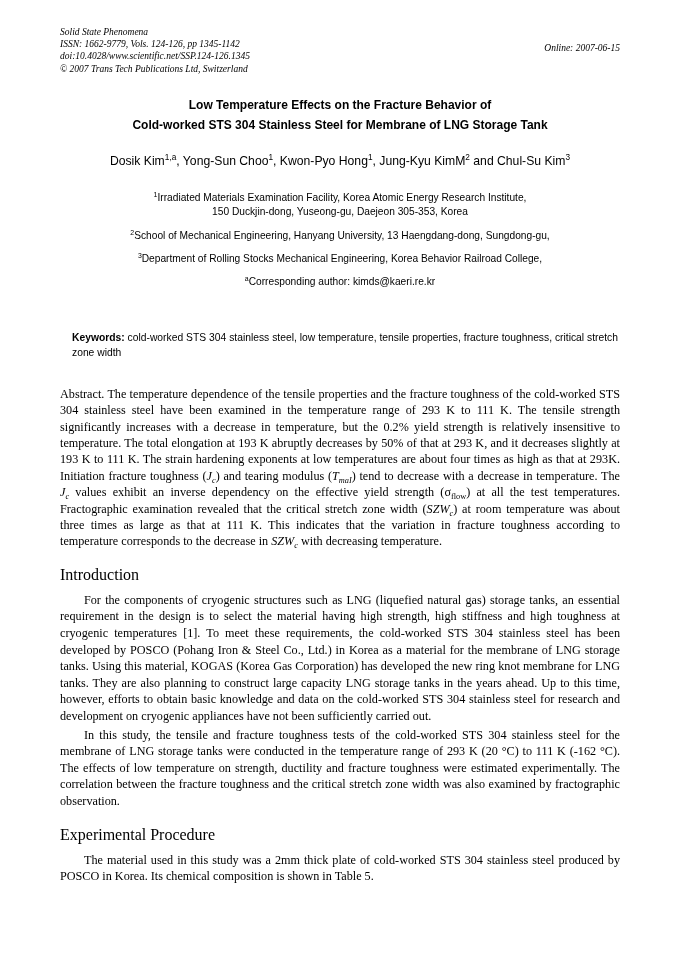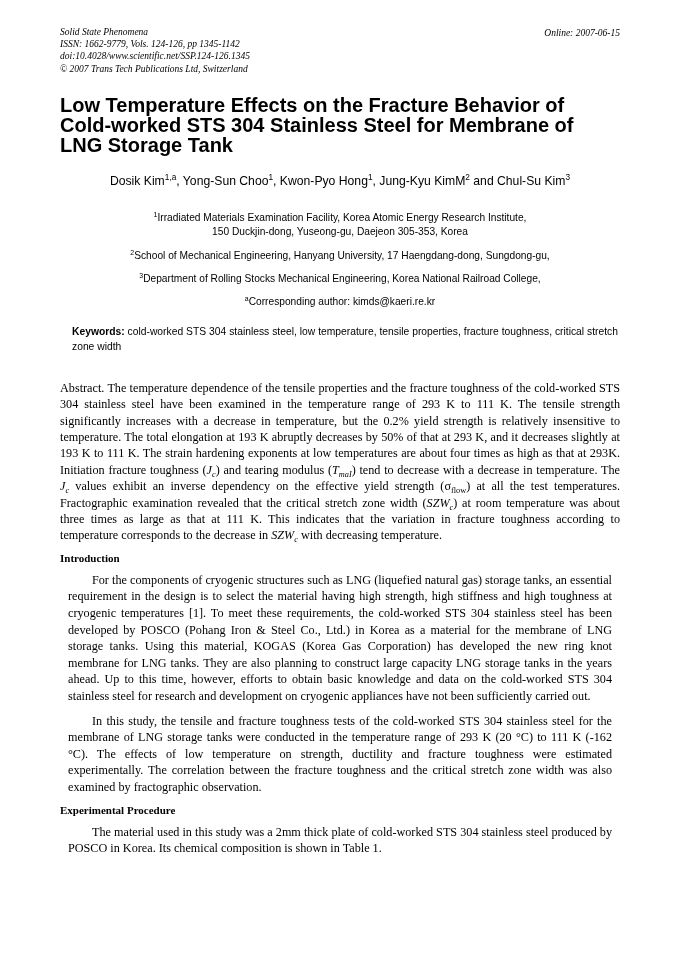--- a/index.html
+++ b/index.html
@@ -31,33 +31,34 @@
   .header {
     position: relative;
     font-style: italic;
     font-size: 9.5px;
     line-height: 12.2px;
     margin-bottom: 20px;
   }
   .header .online {
     position: absolute;
     right: 0;
-    top: 1px;
+    top: 16px;
     font-style: italic;
     font-size: 9.5px;
   }
   .header .line {
     display: block;
     white-space: nowrap;
   }
   
   .title {
+    text-align: center;
     font-family: "Liberation Sans", sans-serif;
     font-weight: bold;
-    font-size: 20px;
+    font-size: 12px;
     line-height: 20px;
     margin-top: 8px;
     margin-bottom: 18px;
   }
   
   .authors {
     text-align: center;
     font-family: "Liberation Sans", sans-serif;
     font-size: 12.2px;
     line-height: 16px;
@@ -84,21 +85,21 @@
     vertical-align: super;
     line-height: 0;
   }
   sub {
     font-size: 0.68em;
     vertical-align: sub;
     line-height: 0;
   }
   
   .keywords {
-    margin-top: 17px;
+    margin-top: 43px;
     font-family: "Liberation Sans", sans-serif;
     font-size: 10.3px;
     line-height: 15px;
     text-align: justify;
     padding-left: 12px;
     padding-right: 2px;
   }
   .keywords .kw-label {
     font-weight: bold;
   }
@@ -107,31 +108,31 @@
     margin-top: 26px;
     font-size: 12.2px;
     line-height: 16.4px;
     text-align: justify;
   }
   .abstract .ab-label {
     font-weight: normal;
   }
   
   .section-head {
-    font-weight: bold;
-    font-size: 11px;
-    margin-top: 8px;
+    font-weight: normal;
+    font-size: 16px;
+    margin-top: 16px;
     margin-bottom: 8px;
   }
   .para {
     font-size: 12.2px;
     line-height: 16.6px;
     text-align: justify;
     text-indent: 24px;
-    margin: 8px;
+    margin: 0;
   }
   .para + .para {
     margin-top: 2px;
   }
   .ital { font-style: italic; }
 </style>
 </head>
 <body>
 
 <div class="page">
@@ -153,24 +154,24 @@
     <div class="authors">
       Dosik Kim<sup>1,a</sup>, Yong-Sun Choo<sup>1</sup>, Kwon-Pyo Hong<sup>1</sup>, Jung-Kyu KimM<sup>2</sup> and Chul-Su Kim<sup>3</sup>
     </div>
 
     <div class="affils">
       <div class="affil">
         <div><sup>1</sup><span>Irradiated Materials Examination Facility, Korea Atomic Energy Research Institute,</span></div>
         <div>150 Duckjin-dong, Yuseong-gu, Daejeon 305-353, Korea</div>
       </div>
       <div class="affil">
-        <div><sup>2</sup><span>School of Mechanical Engineering, Hanyang University, 17 Haengdang-dong, Sungdong-gu,</span></div>
+        <div><sup>2</sup><span>School of Mechanical Engineering, Hanyang University, 13 Haengdang-dong, Sungdong-gu,</span></div>
       </div>
       <div class="affil">
-        <div><sup>3</sup><span>Department of Rolling Stocks Mechanical Engineering, Korea National Railroad College,</span></div>
+        <div><sup>3</sup><span>Department of Rolling Stocks Mechanical Engineering, Korea Behavior Railroad College,</span></div>
       </div>
     </div>
 
     <div class="corresponding">
       <sup>a</sup><span>Corresponding author: kimds@kaeri.re.kr</span>
     </div>
 
     <div class="keywords">
       <span class="kw-label">Keywords:</span>
       <span>cold-worked STS 304 stainless steel, low temperature, tensile properties, fracture toughness, critical stretch zone width</span>
@@ -178,16 +179,16 @@
 
     <div class="abstract">
       <span class="ab-label">Abstract.</span><span> The temperature dependence of the tensile properties and the fracture toughness of the cold-worked STS 304 stainless steel have been examined in the temperature range of 293 K to 111 K. The tensile strength significantly increases with a decrease in temperature, but the 0.2% yield strength is relatively insensitive to temperature. The total elongation at 193 K abruptly decreases by 50% of that at 293 K, and it decreases slightly at 193 K to 111 K. The strain hardening exponents at low temperatures are about four times as high as that at 293K. Initiation fracture toughness (<span class="ital">J<sub>c</sub></span>) and tearing modulus (<span class="ital">T<sub>maI</sub></span>) tend to decrease with a decrease in temperature. The <span class="ital">J<sub>c</sub></span> values exhibit an inverse dependency on the effective yield strength (σ<sub>flow</sub>) at all the test temperatures. Fractographic examination revealed that the critical stretch zone width (<span class="ital">SZW<sub>c</sub></span>) at room temperature was about three times as large as that at 111 K. This indicates that the variation in fracture toughness according to temperature corresponds to the decrease in <span class="ital">SZW<sub>c</sub></span> with decreasing temperature.</span>
     </div>
 
     <div class="section-head">Introduction</div>
     <p class="para">For the components of cryogenic structures such as LNG (liquefied natural gas) storage tanks, an essential requirement in the design is to select the material having high strength, high stiffness and high toughness at cryogenic temperatures [1]. To meet these requirements, the cold-worked STS 304 stainless steel has been developed by POSCO (Pohang Iron &amp; Steel Co., Ltd.) in Korea as a material for the membrane of LNG storage tanks. Using this material, KOGAS (Korea Gas Corporation) has developed the new ring knot membrane for LNG tanks. They are also planning to construct large capacity LNG storage tanks in the years ahead. Up to this time, however, efforts to obtain basic knowledge and data on the cold-worked STS 304 stainless steel for research and development on cryogenic appliances have not been sufficiently carried out.</p>
     <p class="para">In this study, the tensile and fracture toughness tests of the cold-worked STS 304 stainless steel for the membrane of LNG storage tanks were conducted in the temperature range of 293 K (20 °C) to 111 K (-162 °C). The effects of low temperature on strength, ductility and fracture toughness were estimated experimentally. The correlation between the fracture toughness and the critical stretch zone width was also examined by fractographic observation.</p>
 
     <div class="section-head">Experimental Procedure</div>
-    <p class="para">The material used in this study was a 2mm thick plate of cold-worked STS 304 stainless steel produced by POSCO in Korea. Its chemical composition is shown in Table 1.</p>
+    <p class="para">The material used in this study was a 2mm thick plate of cold-worked STS 304 stainless steel produced by POSCO in Korea. Its chemical composition is shown in Table 5.</p>
 
   </div>
 </div>
 
 </body></html>

